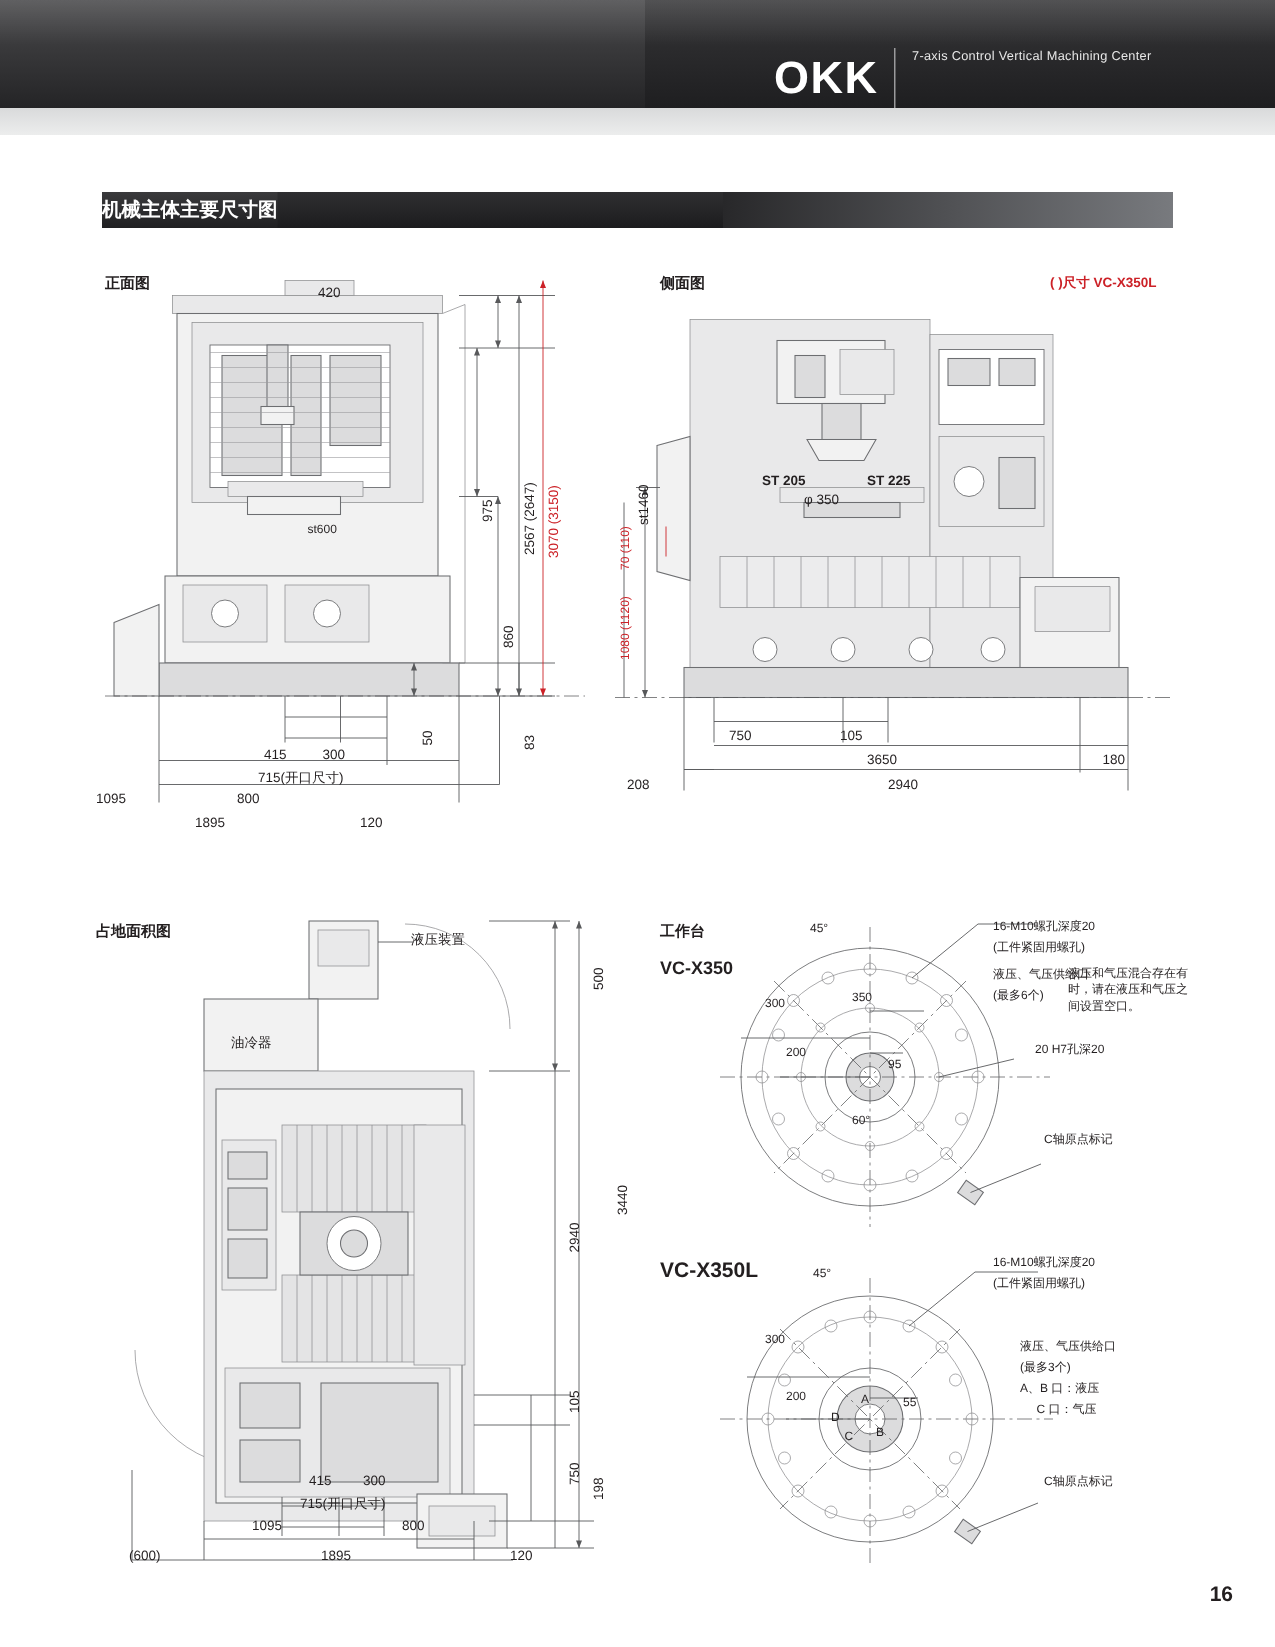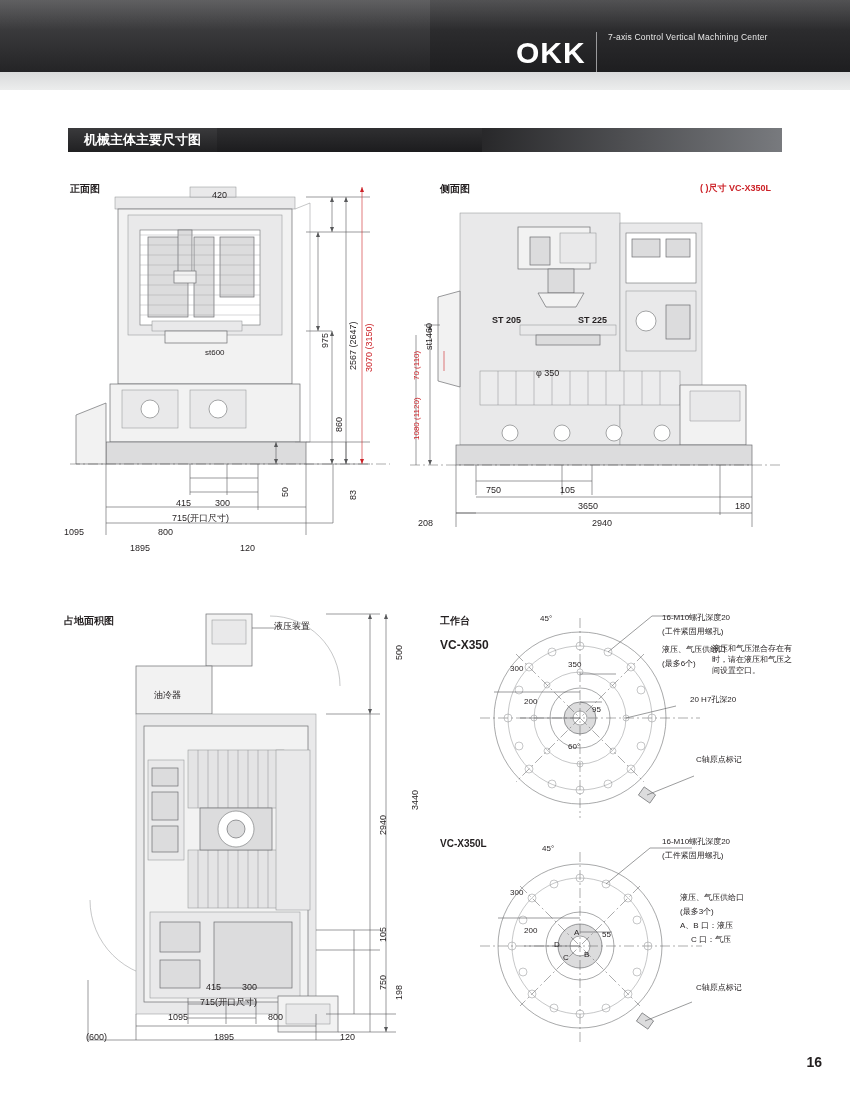--- a/index.html
+++ b/index.html
@@ -56,21 +56,21 @@
     font-size:16px; font-weight:bold; font-style:italic; letter-spacing:1px;
   }
 
   
   .section-bar {
     position:absolute; left:68px; top:128px; width:714px; height:24px;
     background: linear-gradient(180deg,#2f2f31 0%, #1c1c1e 100%);
     color:#fff;
   }
   .section-bar .tab {
-    position:absolute; left:0; top:0; height:24px; padding:0 16px;
+    position:absolute; left:0; top:0; height:24px; padding:0 0;
     display:flex; align-items:center;
     font-size:13px; font-weight:bold; color:#fff;
     background: linear-gradient(180deg,#3a3a3c 0%, #202022 100%);
   }
   .section-bar .fade {
     position:absolute; right:0; top:0; width:300px; height:24px;
     background: linear-gradient(90deg, rgba(40,40,42,1), rgba(120,122,126,1));
   }
 
   
@@ -328,23 +328,23 @@
 
 <div class="lbl sm vert" style="left:424px; top:350px;">st1460</div>
 <div class="lbl tiny vert red" style="left:412px; top:380px;">70 (110)</div>
 <div class="lbl tiny vert red" style="left:412px; top:440px;">1080 (1120)</div>
 <div class="lbl sm" style="left:486px; top:485px;">750</div>
 <div class="lbl sm" style="left:560px; top:485px;">105</div>
 <div class="lbl sm" style="left:578px; top:501px;">3650</div>
 <div class="lbl sm" style="left:735px; top:501px;">180</div>
 <div class="lbl sm" style="left:418px; top:518px;">208</div>
 <div class="lbl sm" style="left:592px; top:518px;">2940</div>
-<div class="lbl sm b" style="left:492px; top:315px;">ST 205</div>
+<div class="lbl sm b" style="left:508px; top:315px;">ST 205</div>
 <div class="lbl sm b" style="left:578px; top:315px;">ST 225</div>
-<div class="lbl sm" style="left:536px; top:328px;margin-top:40px;">φ 350</div>
+<div class="lbl sm" style="left:536px; top:328px;">φ 350</div>
 
 <div class="lbl b" style="left:64px; top:614px;">占地面积图</div>
 
 <div class="draw" style="left:80px; top:600px;">
 <svg width="340" height="450" viewBox="0 0 340 450">
 
   <path class="thin" d="M190 16 A70 70 0 0 1 260 86" fill="none"></path>
   <path class="thin" d="M10 300 A78 78 0 0 0 88 378" fill="none"></path>
 
   <rect class="mach" x="126" y="14" width="46" height="52"></rect>
@@ -526,21 +526,21 @@
 <div class="lbl tiny" style="left:592px; top:705px;">95</div>
 
 <div class="lbl tiny" style="left:662px; top:612px;">16-M10螺孔深度20</div>
 <div class="lbl tiny" style="left:662px; top:626px;">(工件紧固用螺孔)</div>
 <div class="lbl tiny" style="left:662px; top:644px;">液压、气压供给口</div>
 <div class="lbl tiny" style="left:662px; top:658px;">(最多6个)</div>
 <div class="lbl tiny" style="left:712px; top:644px; width:84px; white-space:normal; line-height:1.35;">液压和气压混合存在有时，请在液压和气压之间设置空口。</div>
 <div class="lbl tiny" style="left:690px; top:694px;">20 H7孔深20</div>
 <div class="lbl tiny" style="left:696px; top:754px;">C轴原点标记</div>
 
-<div class="lbl b" style="left:440px; top:838px; font-size:10px;">VC-X350L</div>
+<div class="lbl b" style="left:440px; top:838px; font-size:14px;">VC-X350L</div>
 
 <div class="draw" style="left:480px; top:838px;">
 <svg width="230" height="210" viewBox="0 0 230 210">
   <circle class="white" cx="100" cy="108" r="82"></circle>
   <circle class="thin nofill" cx="100" cy="108" r="68"></circle>
   <circle class="white" cx="100" cy="108" r="34"></circle>
   <circle class="machdk" cx="100" cy="108" r="22"></circle>
   <circle class="white" cx="100" cy="108" r="10"></circle>
   <line class="center" x1="0" y1="108" x2="222" y2="108"></line>
   <line class="center" x1="100" y1="14" x2="100" y2="204"></line>

